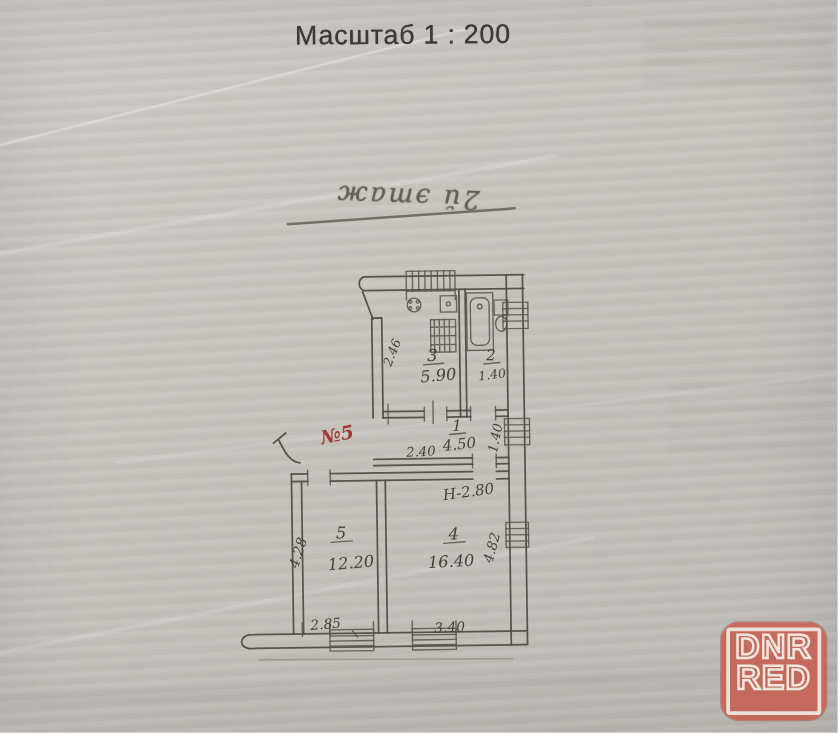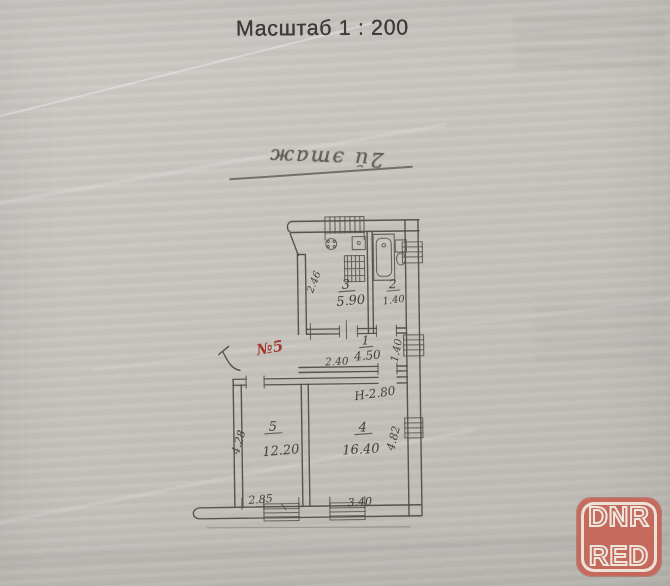--- a/index.html
+++ b/index.html
@@ -63,22 +63,22 @@
 
   .watermark{
     position:absolute;left:577px;top:498px;width:84px;height:78px;
     background:rgba(197,99,85,.92);
     border-radius:14px;
     box-shadow:0 0 0 1px rgba(170,80,68,.5);
   }
   .watermark .inner{
     position:absolute;inset:4px;
     border:3px solid rgba(238,232,223,.95);
-    border-radius:13px;
-    display:flex;flex-direction:column;align-items:center;justify-content:space-between;
+    border-radius:3px;
+    display:flex;flex-direction:column;align-items:center;justify-content:flex-start;
     line-height:.92;
   }
   .watermark .wm-line{
     font-family:"Liberation Sans",sans-serif;
     font-weight:bold;font-size:27px;letter-spacing:1px;
     color:rgba(197,99,85,.15);
     -webkit-text-stroke:2px #ece6dd;
   }
 </style>
 </head>

